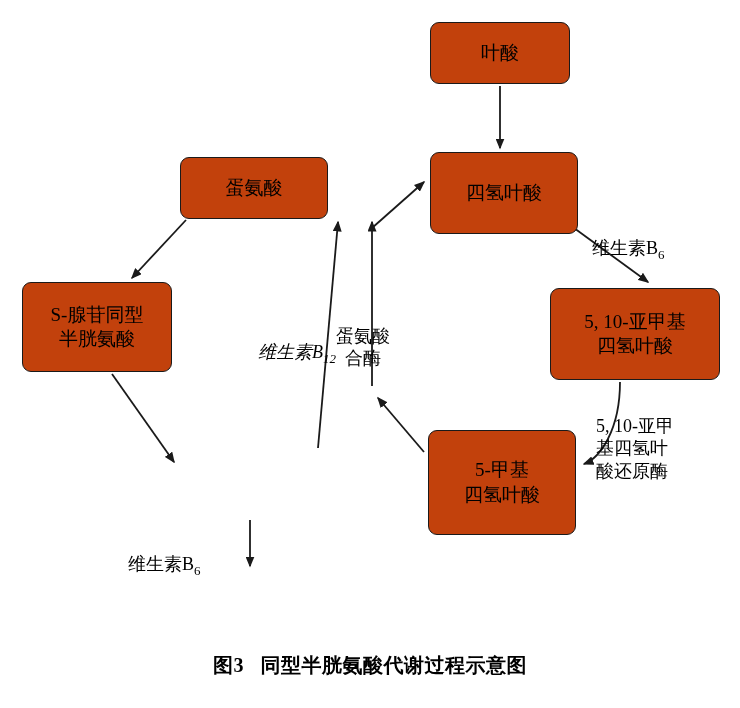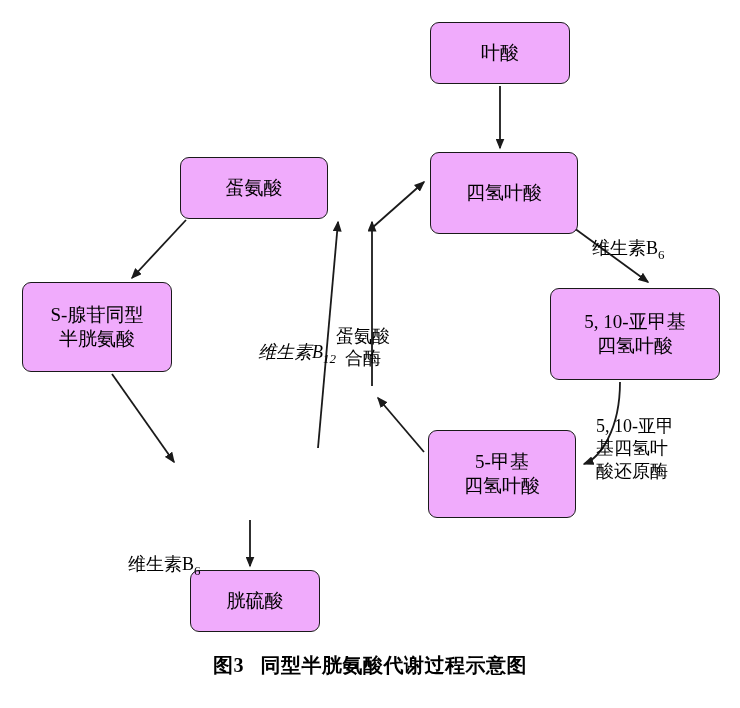--- a/index.html
+++ b/index.html
@@ -19,21 +19,21 @@
     position: absolute;
     left: 0;
     top: 0;
     width: 740px;
     height: 708px;
   }
   .node {
     position: absolute;
     border: 1.6px solid #1a1a1a;
     border-radius: 9px;
-    background: #f0abfc;
+    background: #c2410c;
     display: flex;
     align-items: center;
     justify-content: center;
     text-align: center;
     line-height: 1.28;
     font-size: 19px;
     box-sizing: border-box;
     z-index: 3;
   }
   .label {
@@ -112,25 +112,22 @@
   <div class="node" style="left:180px; top:157px; width:148px; height:62px;">
     <span>蛋氨酸</span>
   </div>
 
   <div class="node" style="left:22px; top:282px; width:150px; height:90px; white-space:pre-line;">
     <span style="white-space:pre-line;">S-腺苷同型
 半胱氨酸</span>
   </div>
 
 
-  <div class="node" style="left:190px; top:570px; width:130px; height:62px;">
-    <span>胱硫酸</span>
-  </div>
 
-  <div class="node" style="left:428px; top:430px; width:148px; height:88px; white-space:pre-line;">
+  <div class="node" style="left:428px; top:430px; width:148px; height:105px; white-space:pre-line;">
     <span style="white-space:pre-line;">5-甲基
 四氢叶酸</span>
   </div>
 
   <div class="node" style="left:550px; top:288px; width:170px; height:92px; white-space:pre-line;">
     <span style="white-space:pre-line;">5, 10-亚甲基
 四氢叶酸</span>
   </div>
 
   <div class="label" style="left:592px; top:214px; text-align:left;">

